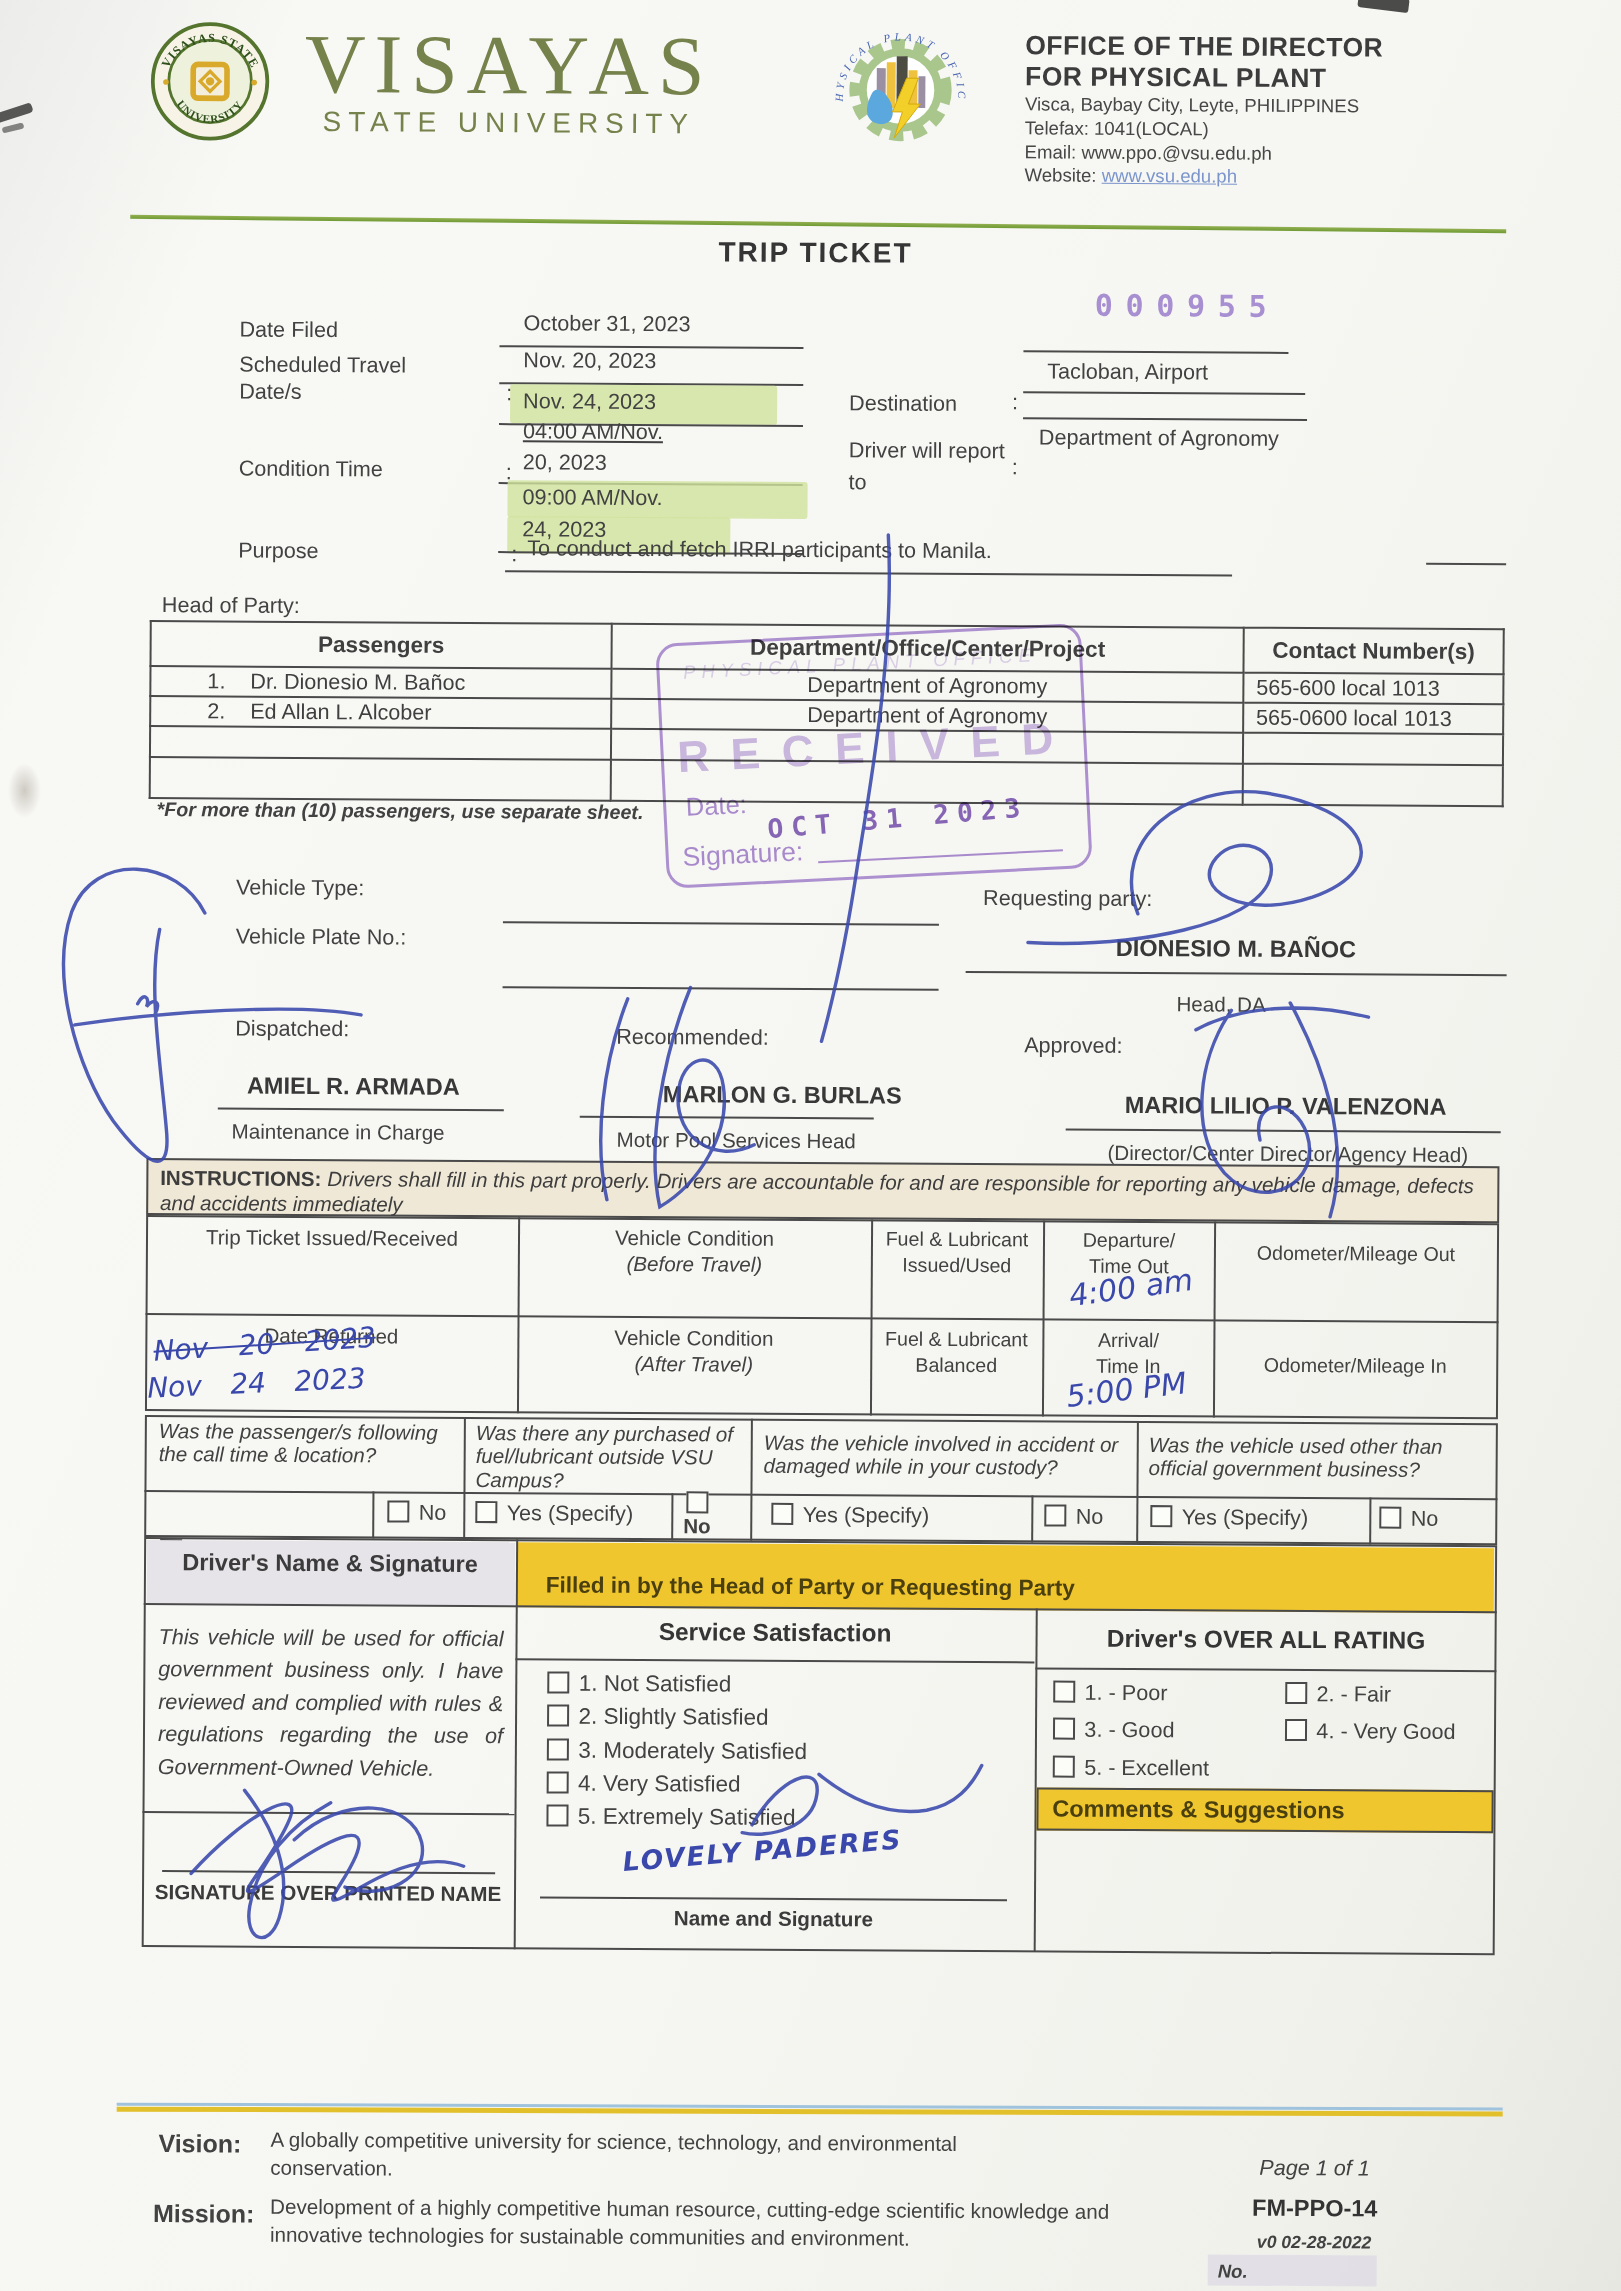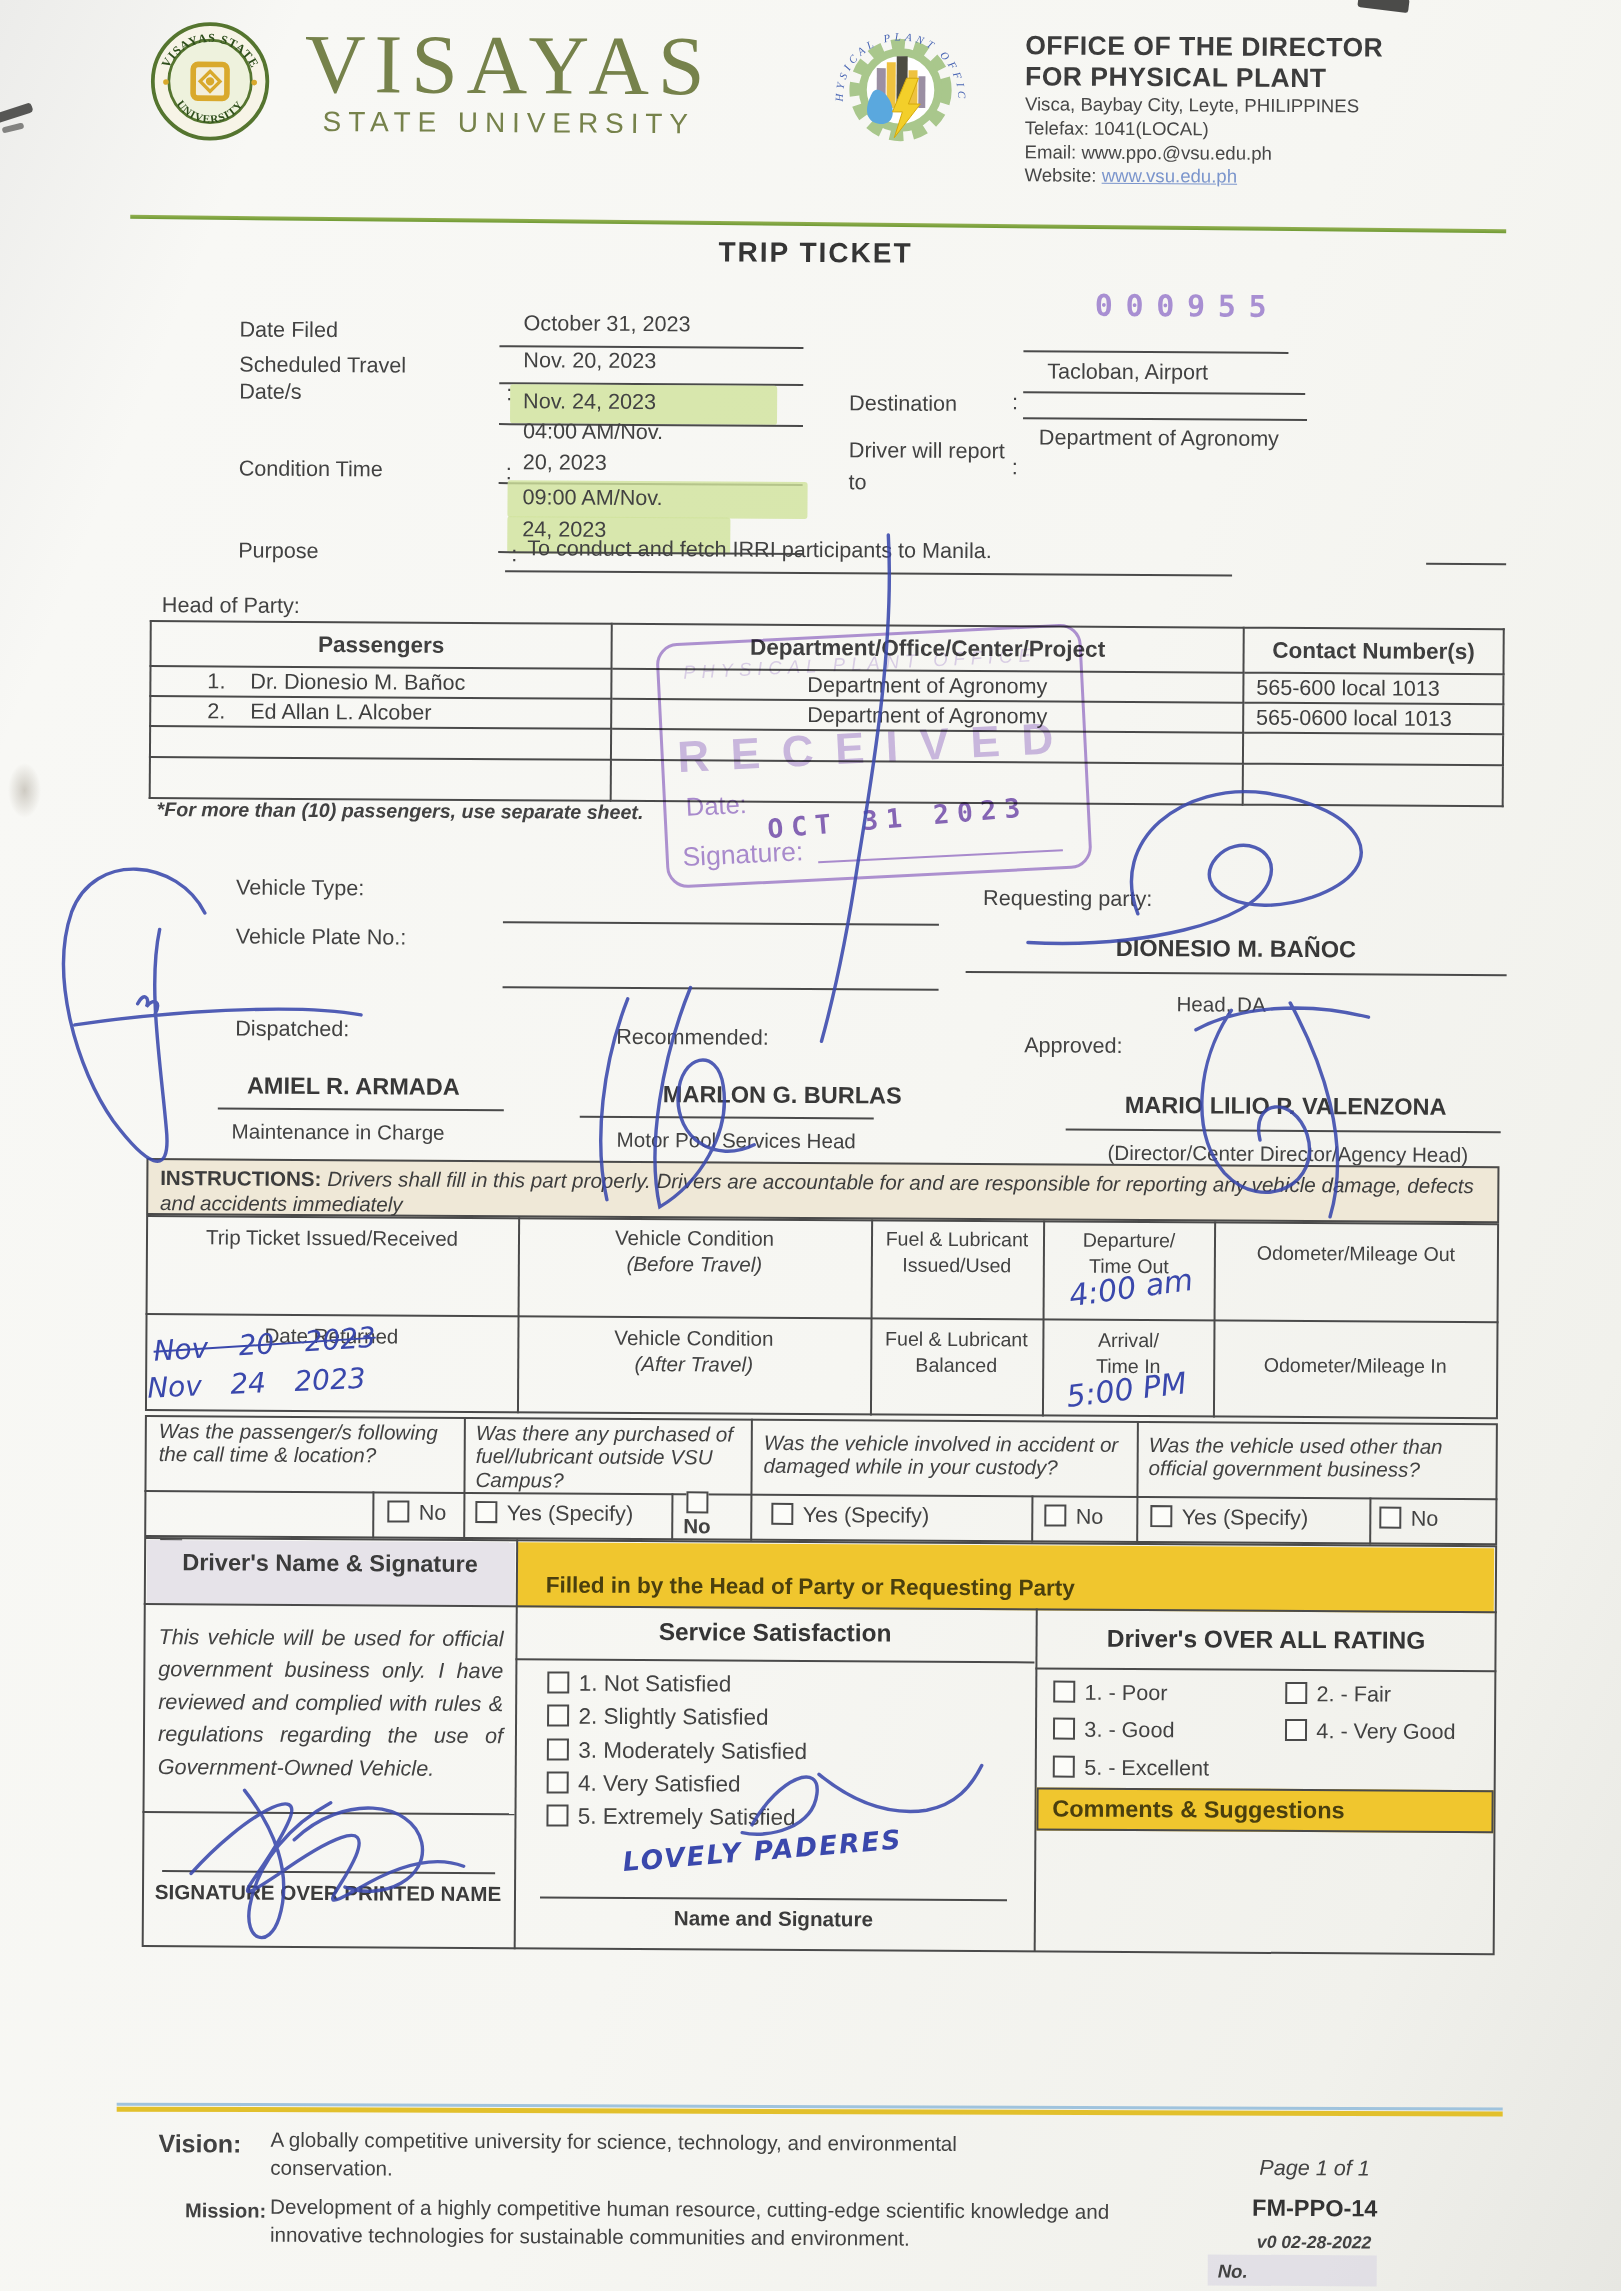--- a/index.html
+++ b/index.html
@@ -122,21 +122,21 @@
     <div class="line" style="left:495px;top:425px;width:304px;"></div>
 
     <div class="t" style="left:845px;top:390px;">Destination</div>
     <div class="t" style="left:1008px;top:388px;">:</div>
     <div class="line" style="left:1019px;top:349px;width:265px;"></div>
     <div class="t" style="left:1043px;top:357px;">Tacloban, Airport</div>
     <div class="line" style="left:1019px;top:390px;width:282px;"></div>
 
     <div class="t" style="left:235px;top:459px;">Condition Time</div>
     <div class="t" style="left:502px;top:461px;">:</div>
-    <div class="t" style="left:519px;top:420px;">04:00 AM/Nov.</div>
+    <div class="t" style="left:519px;top:420px;text-decoration:underline;">04:00 AM/Nov.</div>
     <div class="t" style="left:519px;top:451px;">20, 2023</div>
     <div class="line" style="left:495px;top:484px;width:304px;"></div>
     <div class="hl" style="left:504px;top:482px;width:300px;height:37px;"></div>
     <div class="hl" style="left:504px;top:518px;width:223px;height:37px;"></div>
     <div class="t" style="left:519px;top:486px;">09:00 AM/Nov.</div>
     <div class="t" style="left:519px;top:518px;">24, 2023</div>
     <div class="line" style="left:495px;top:553px;width:304px;"></div>
 
     <div class="t" style="left:845px;top:437px;">Driver will report</div>
     <div class="t" style="left:845px;top:469px;">to</div>
@@ -334,21 +334,21 @@
       <path d="M640 1020 C615 1085 606 1165 620 1225 M704 1008 C676 1078 660 1170 674 1232 C714 1208 746 1156 738 1108 C732 1068 694 1076 692 1118 C690 1162 730 1188 770 1168"></path>
       <path d="M1256 1028 C1222 1078 1214 1152 1250 1194 C1290 1236 1350 1204 1334 1154 C1320 1114 1276 1118 1286 1160 M1316 1020 C1348 1078 1380 1162 1358 1238 M1220 1048 C1263 1024 1330 1018 1396 1034"></path>
       <path d="M200 1915 C252 1856 320 1818 298 1864 C274 1916 226 1958 288 1916 C338 1880 384 1856 368 1896 C354 1930 322 1958 370 1930 C406 1908 446 1894 478 1906 M254 1830 C284 1868 304 1914 290 1960 C280 1992 254 1984 260 1948 C268 1902 302 1864 342 1842 M305 1880 C355 1832 425 1840 435 1882 C443 1918 397 1942 357 1928"></path>
       <path d="M772 1862 C800 1812 842 1798 838 1830 C834 1864 790 1876 762 1870 M840 1810 C872 1836 910 1852 950 1846 C980 1840 995 1822 1006 1800"></path>
     </svg>
 
     <div style="position:absolute;left:123px;top:2105px;width:1386px;height:1px;border-top:3.9px solid #9fc3dd;border-bottom:5.9px solid #e2c02c;transform:rotate(-0.15deg);"></div>
 
     <div class="t b" style="left:165px;top:2133px;font-size:25px;">Vision:</div>
     <div class="t wrap" style="left:277px;top:2129px;width:774px;font-size:20.6px;line-height:1.35;">A globally competitive university for science, technology, and environmental conservation.</div>
-    <div class="t b" style="left:160px;top:2203px;font-size:20px;margin-left:32px;">Mission:</div>
+    <div class="t b" style="left:160px;top:2203px;font-size:25px;">Mission:</div>
     <div class="t wrap" style="left:277px;top:2196px;width:912px;font-size:20.6px;line-height:1.35;">Development of a highly competitive human resource, cutting-edge scientific knowledge and innovative technologies for sustainable communities and environment.</div>
 
     <div class="t i" style="left:1266px;top:2152px;font-size:21.6px;">Page 1 of 1</div>
     <div class="t b" style="left:1259px;top:2192px;font-size:23.5px;color:#333;">FM-PPO-14</div>
     <div class="t i" style="left:1264px;top:2229px;font-size:17.6px;font-weight:bold;">v0 02-28-2022</div>
     <div style="position:absolute;left:1215px;top:2252px;width:169px;height:31px;background:#d9d5e3;opacity:.6;"></div>
     <div class="t i b" style="left:1225px;top:2258px;font-size:18.6px;">No.</div>
 
   </div>
 </div>

